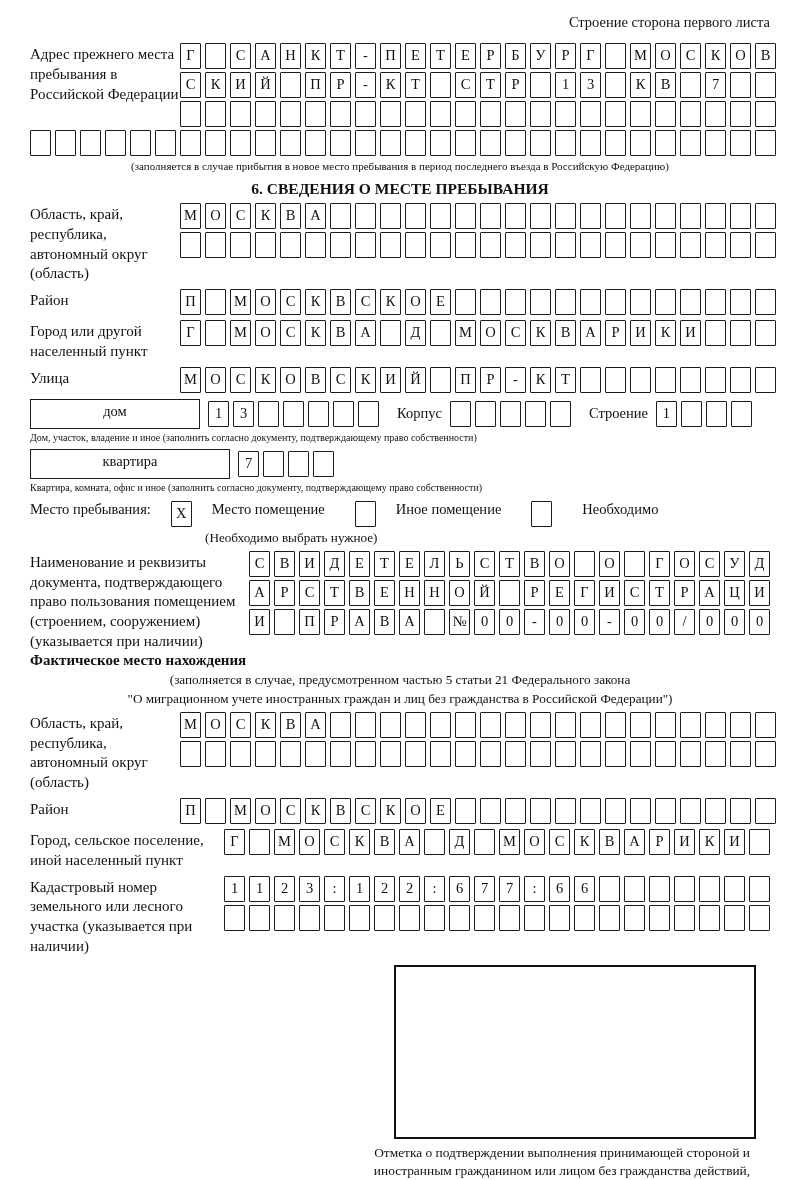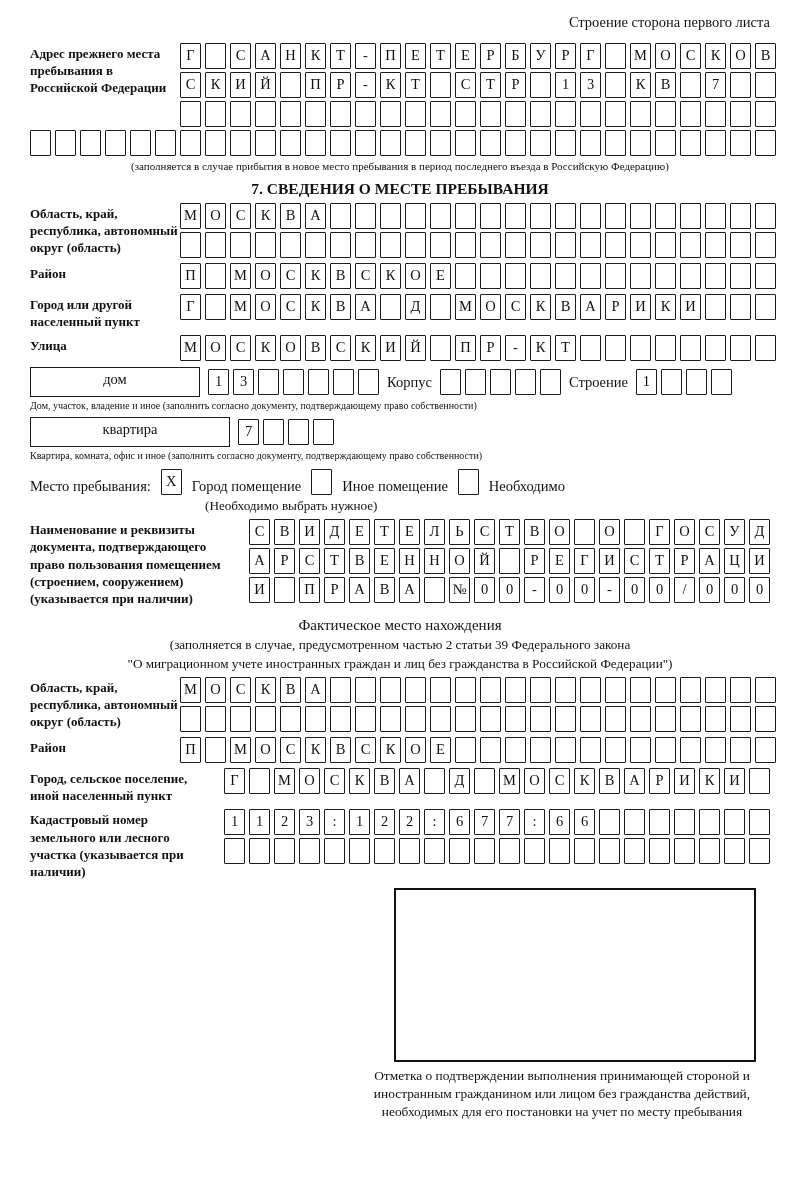--- a/index.html
+++ b/index.html
@@ -2,44 +2,44 @@
 <html><head>
 <meta charset="utf-8">
 <style>
   html,body{margin:0;padding:0;background:#ffffff;}
   body{width:800px;height:1180px;overflow:hidden;color:#111;
        font-family:"Liberation Serif","DejaVu Serif",serif;}
   .page{padding:14px 30px 0 30px;}
   .hdr{ text-align:right; font-size:14.5px; margin-bottom:12px;}
 
   .field{display:flex; justify-content:space-between; align-items:flex-start; margin-top:5px;}
-  .flabel{flex:none; font-size:13px; line-height:1.32; padding-top:2px;font-weight:bold;}
+  .flabel{flex:none; font-size:15px; line-height:1.32; padding-top:2px;}
   .w150{width:150px;} .w175{width:175px;} .w210{width:212px;} .w170{width:170px;}
   .rows{margin-left:auto; display:flex; flex-direction:column; gap:3px; align-items:flex-end;}
   .cells-row{display:flex; gap:4px;}
   .cell{box-sizing:border-box; flex:none; width:21px; height:26px;
         border:1.6px solid #1c1c1c; border-radius:1px; background:#fff;
         text-align:center; font-size:14.5px; line-height:23px; overflow:hidden;}
   .fullrow{margin-top:3px;}
 
   .note{text-align:center; font-size:11px; margin-top:4px;}
   .sect-title{text-align:center; font-weight:bold; font-size:15.5px; margin-top:8px;}
   .caption{font-size:10px; margin-top:3px;}
 
   .inline-row{display:flex; align-items:center; gap:8px; margin-top:6px;}
   .labelbox{box-sizing:border-box; border:1.6px solid #1c1c1c; height:30px;
             text-align:center; font-size:14.5px; line-height:23px; flex:none;}
   .lb-dom{width:170px;} .lb-kv{width:200px;}
   .ilabel{font-size:14.5px; flex:none;}
-  .gapL{}
-
-  .stay-row{display:flex; align-items:flex-end; gap:10px; margin-top:8px; font-size:14.5px;}
+  .gapL{margin-left:10px;}
+
+  .stay-row{display:flex; align-items:flex-start; gap:20px; margin-top:8px; font-size:14.5px;}
   .stay-note{text-align:left; padding-left:175px; font-size:13.2px; margin-top:3px;}
 
-  .center-title{text-align:center; font-weight:normal; font-size:15px; margin-top:10px;}
+  .center-title{font-weight:bold; font-size:15px; }
   .center-note{text-align:center; font-size:13.2px; margin-top:3px;}
 
   .confirm-wrap{margin-top:8px;}
   .confirm-box{box-sizing:border-box; width:362px; height:174px; border:2px solid #111;
                margin-left:auto; margin-right:14px;}
   .confirm-caption{width:452px; margin-left:auto; margin-right:-18px;
                    text-align:center; font-size:13.4px; line-height:1.35; margin-top:5px;}
 </style>
 </head>
 <body>
@@ -158,21 +158,21 @@
       <span class="cell"></span>
       <span class="cell"></span>
       <span class="cell"></span>
       <span class="cell"></span>
       <span class="cell"></span>
       <span class="cell"></span>
       <span class="cell"></span>
     </div>
   <div class="note">(заполняется в случае прибытия в новое место пребывания в период последнего въезда в Российскую Федерацию)</div>
 
-  <div class="sect-title">7. СВЕДЕНИЯ О МЕСТЕ ПРЕБЫВАНИЯ</div>
+  <div class="sect-title">6. СВЕДЕНИЯ О МЕСТЕ ПРЕБЫВАНИЯ</div>
 
   <div class="field">
     <div class="flabel w150">Область, край, республика, автономный округ (область)</div>
     <div class="rows">
       <div class="cells-row">
           <span class="cell">М</span>
           <span class="cell">О</span>
           <span class="cell">С</span>
           <span class="cell">К</span>
           <span class="cell">В</span>
@@ -357,21 +357,21 @@
         <span class="cell"></span>
         <span class="cell"></span>
         <span class="cell"></span>
       </div>
   </div>
   <div class="caption">Квартира, комната, офис и иное (заполнить согласно документу, подтверждающему право собственности)</div>
 
   <div class="stay-row">
     <span>Место пребывания:</span>
     <span class="cell">X</span>
-    <span>Город помещение</span>
+    <span>Место помещение</span>
     <span class="cell gapL"></span>
     <span>Иное помещение</span>
     <span class="cell gapL"></span>
     <span class="gapL">Необходимо</span>
   </div>
   <div class="stay-note">(Необходимо выбрать нужное)</div>
 
   <div class="field">
     <div class="flabel w210">Наименование и реквизиты документа, подтверждающего право пользования помещением (строением, сооружением) (указывается при наличии)</div>
     <div class="rows">
@@ -441,21 +441,21 @@
           <span class="cell">0</span>
           <span class="cell">/</span>
           <span class="cell">0</span>
           <span class="cell">0</span>
           <span class="cell">0</span>
         </div>
     </div>
   </div>
 
   <div class="center-title">Фактическое место нахождения</div>
-  <div class="center-note">(заполняется в случае, предусмотренном частью 2 статьи 39 Федерального закона</div>
+  <div class="center-note">(заполняется в случае, предусмотренном частью 5 статьи 21 Федерального закона</div>
   <div class="center-note">"О миграционном учете иностранных граждан и лиц без гражданства в Российской Федерации")</div>
 
   <div class="field">
     <div class="flabel w150">Область, край, республика, автономный округ (область)</div>
     <div class="rows">
       <div class="cells-row">
           <span class="cell">М</span>
           <span class="cell">О</span>
           <span class="cell">С</span>
           <span class="cell">К</span>

